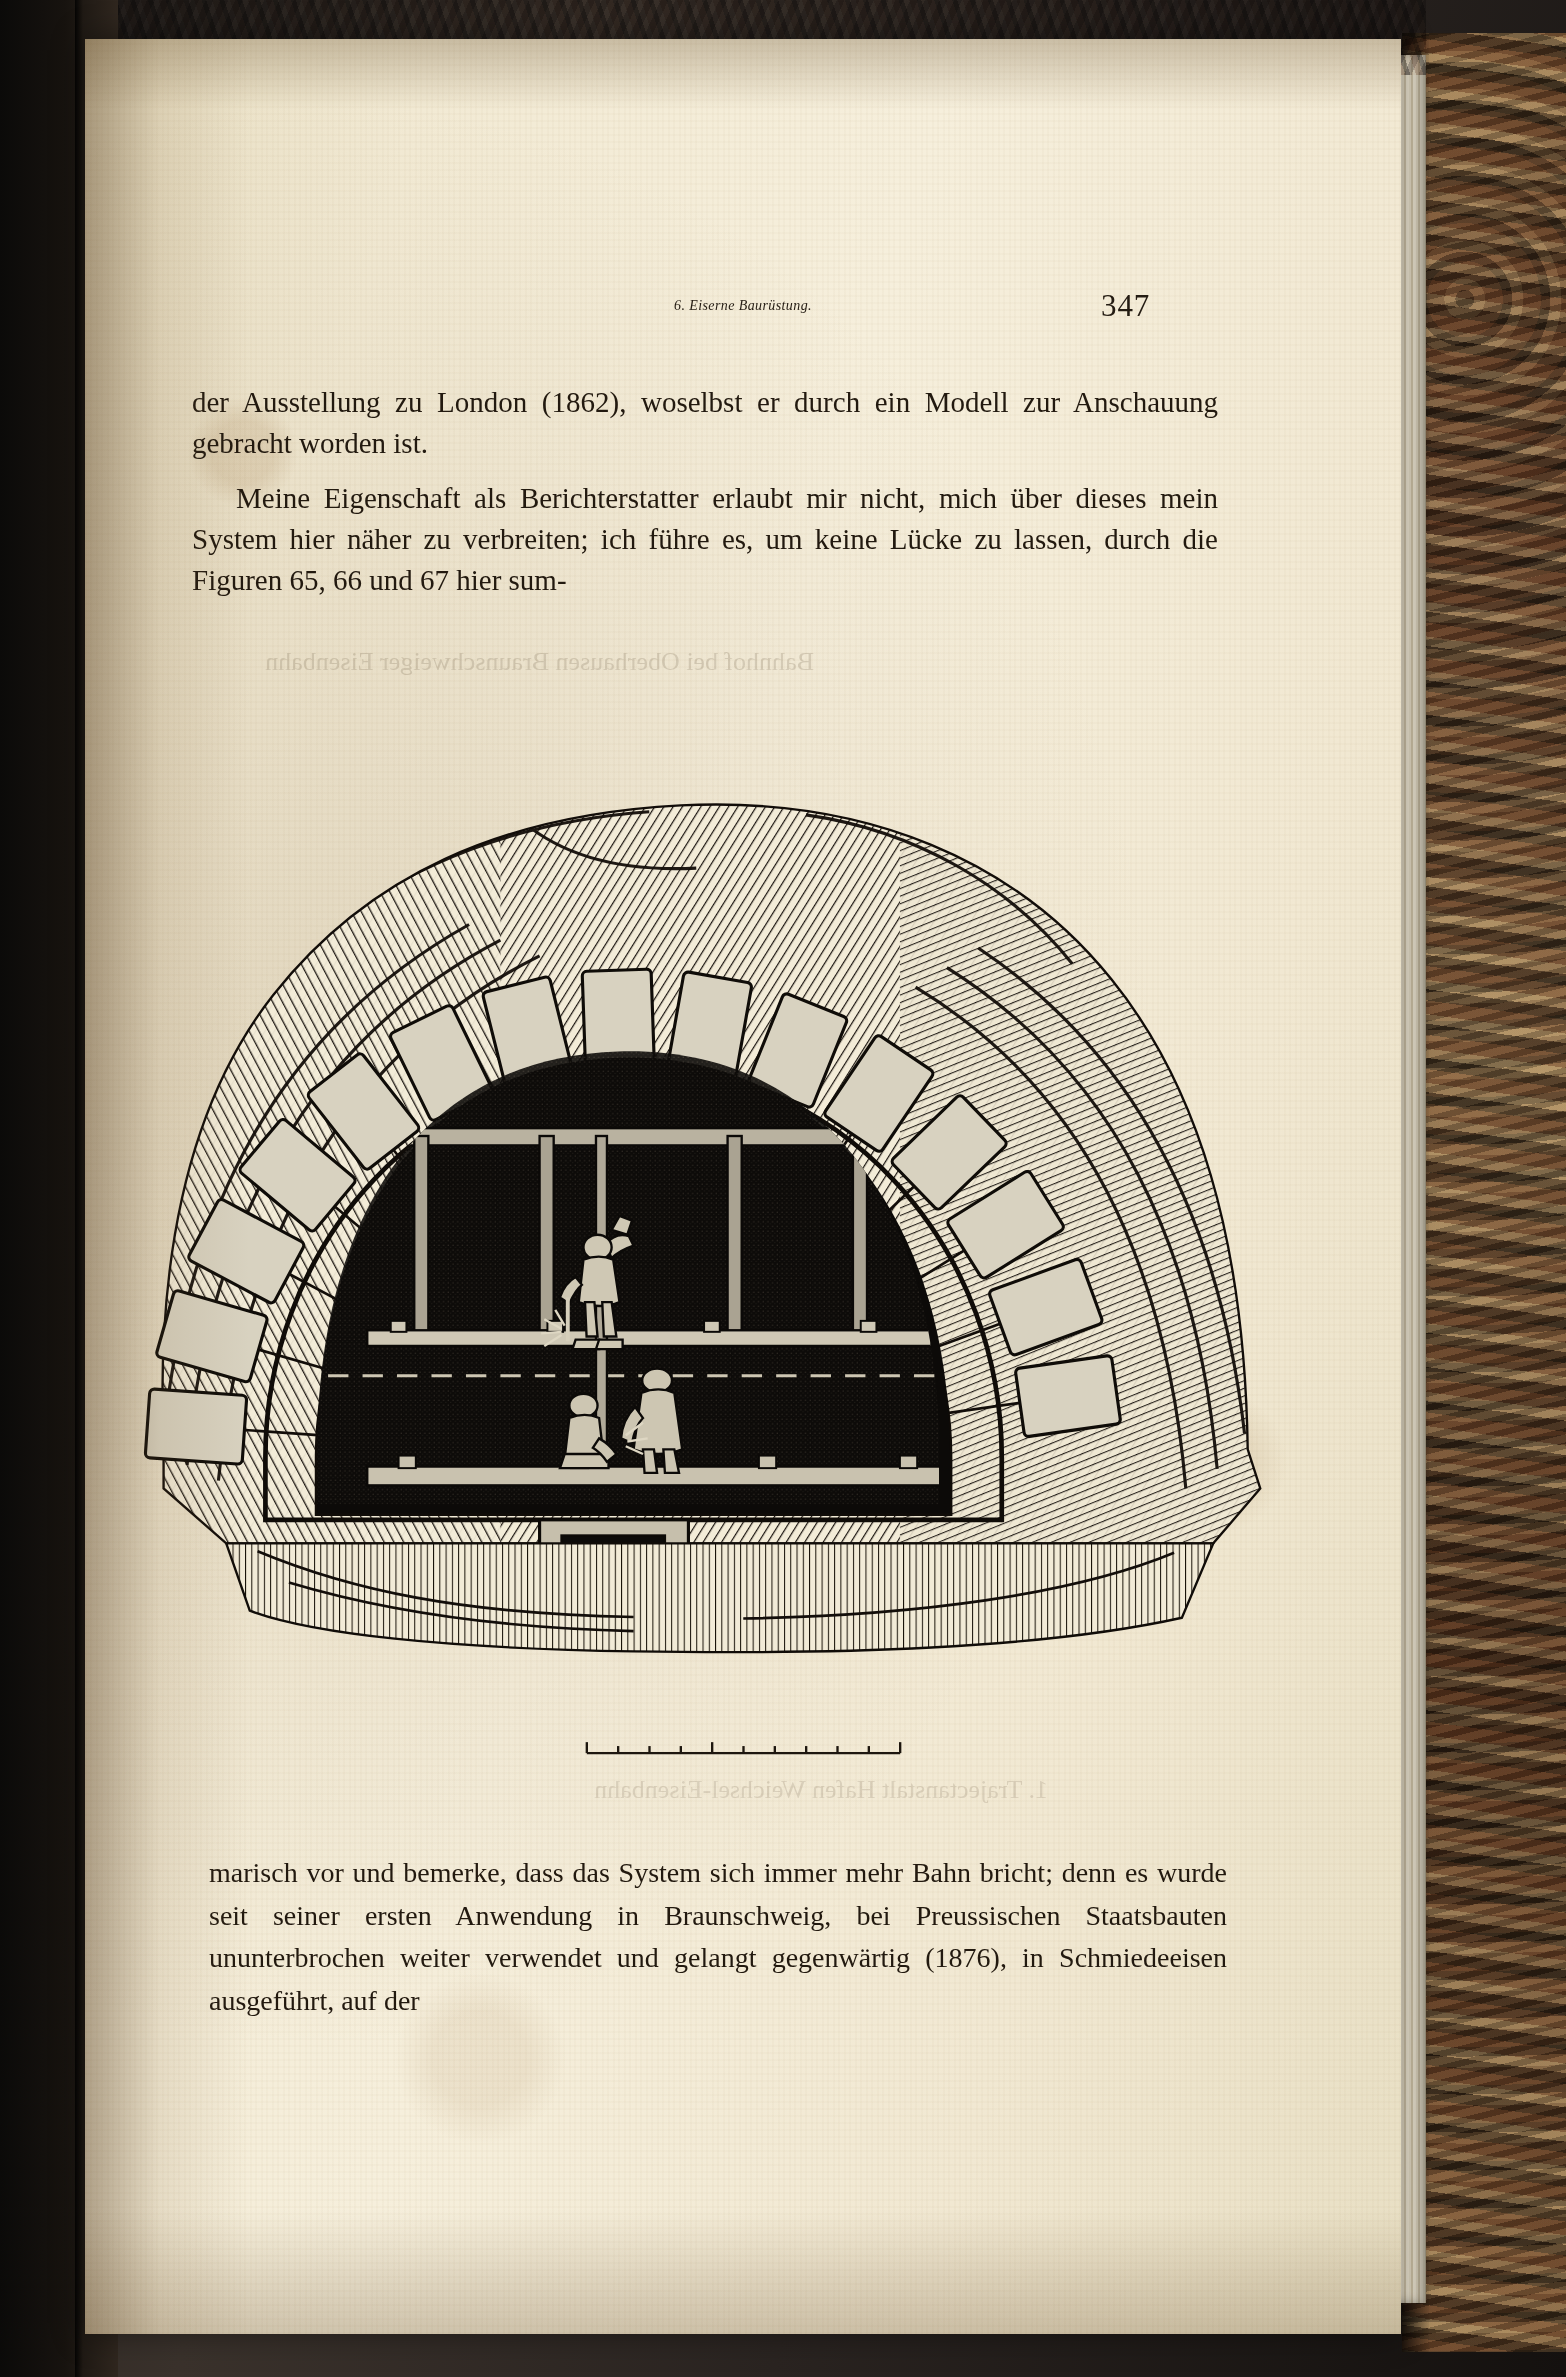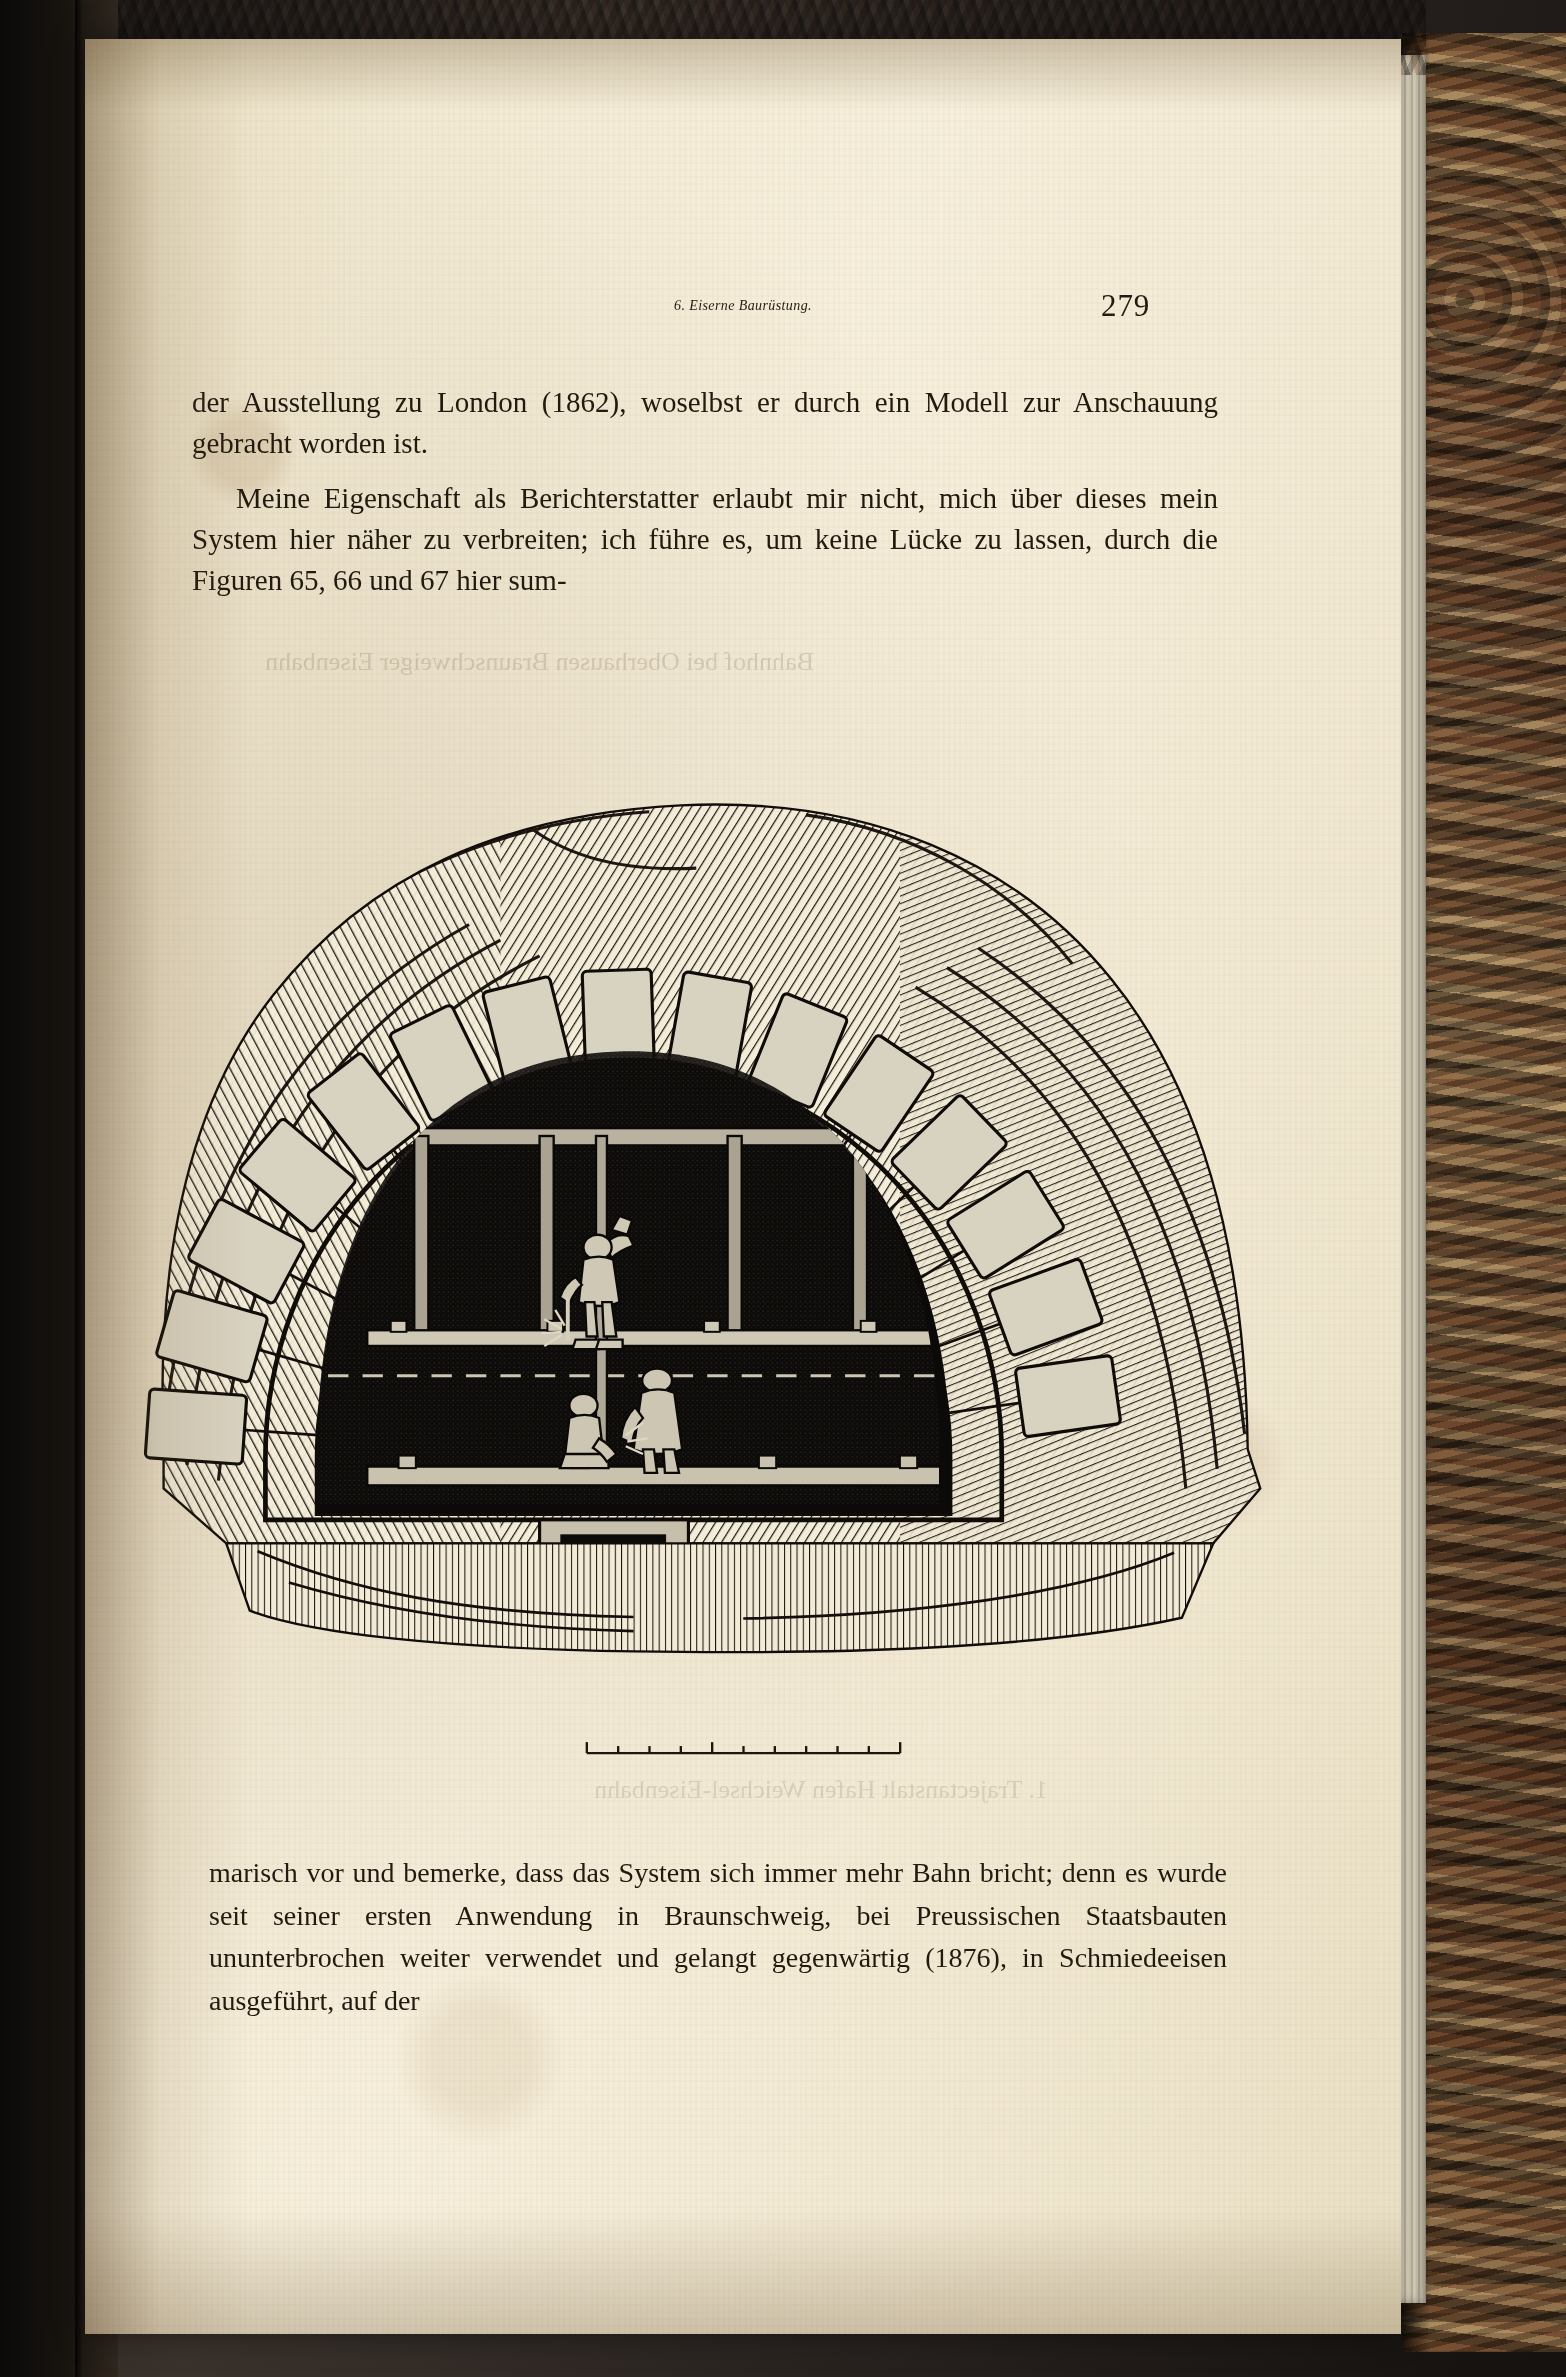--- a/index.html
+++ b/index.html
@@ -253,21 +253,21 @@
     <div class="foxing"></div>
 
     <div class="content">
 
       <div class="showthrough">Bahnhof bei Oberhausen Braunschweiger Eisenbahn</div>
       <div class="showthrough b">1. Trajectanstalt Hafen Weichsel-Eisenbahn</div>
 
       <div class="runhead">
         <span class="runhead-text">6. Eiserne Baurüstung.</span>
       </div>
-      <div class="folio">279</div>
+      <div class="folio">347</div>
 
       <div class="para p1">der Ausstellung zu London (1862), woselbst er durch ein Modell zur Anschauung gebracht worden ist.</div>
       <div class="para p2"><span class="indent"></span><span>Meine Eigenschaft als Berichterstatter erlaubt mir nicht, mich über dieses mein System hier näher zu verbreiten; ich führe es, um keine Lücke zu lassen, durch die Figuren 65, 66 und 67 hier sum-</span></div>
 
 
       <div class="figure">
         <svg width="1199" height="1081" viewBox="0 0 1530 1380" xmlns="http://www.w3.org/2000/svg">
           <defs>
 
             <pattern id="hatchA" width="10" height="10" patternUnits="userSpaceOnUse" patternTransform="rotate(32)">

